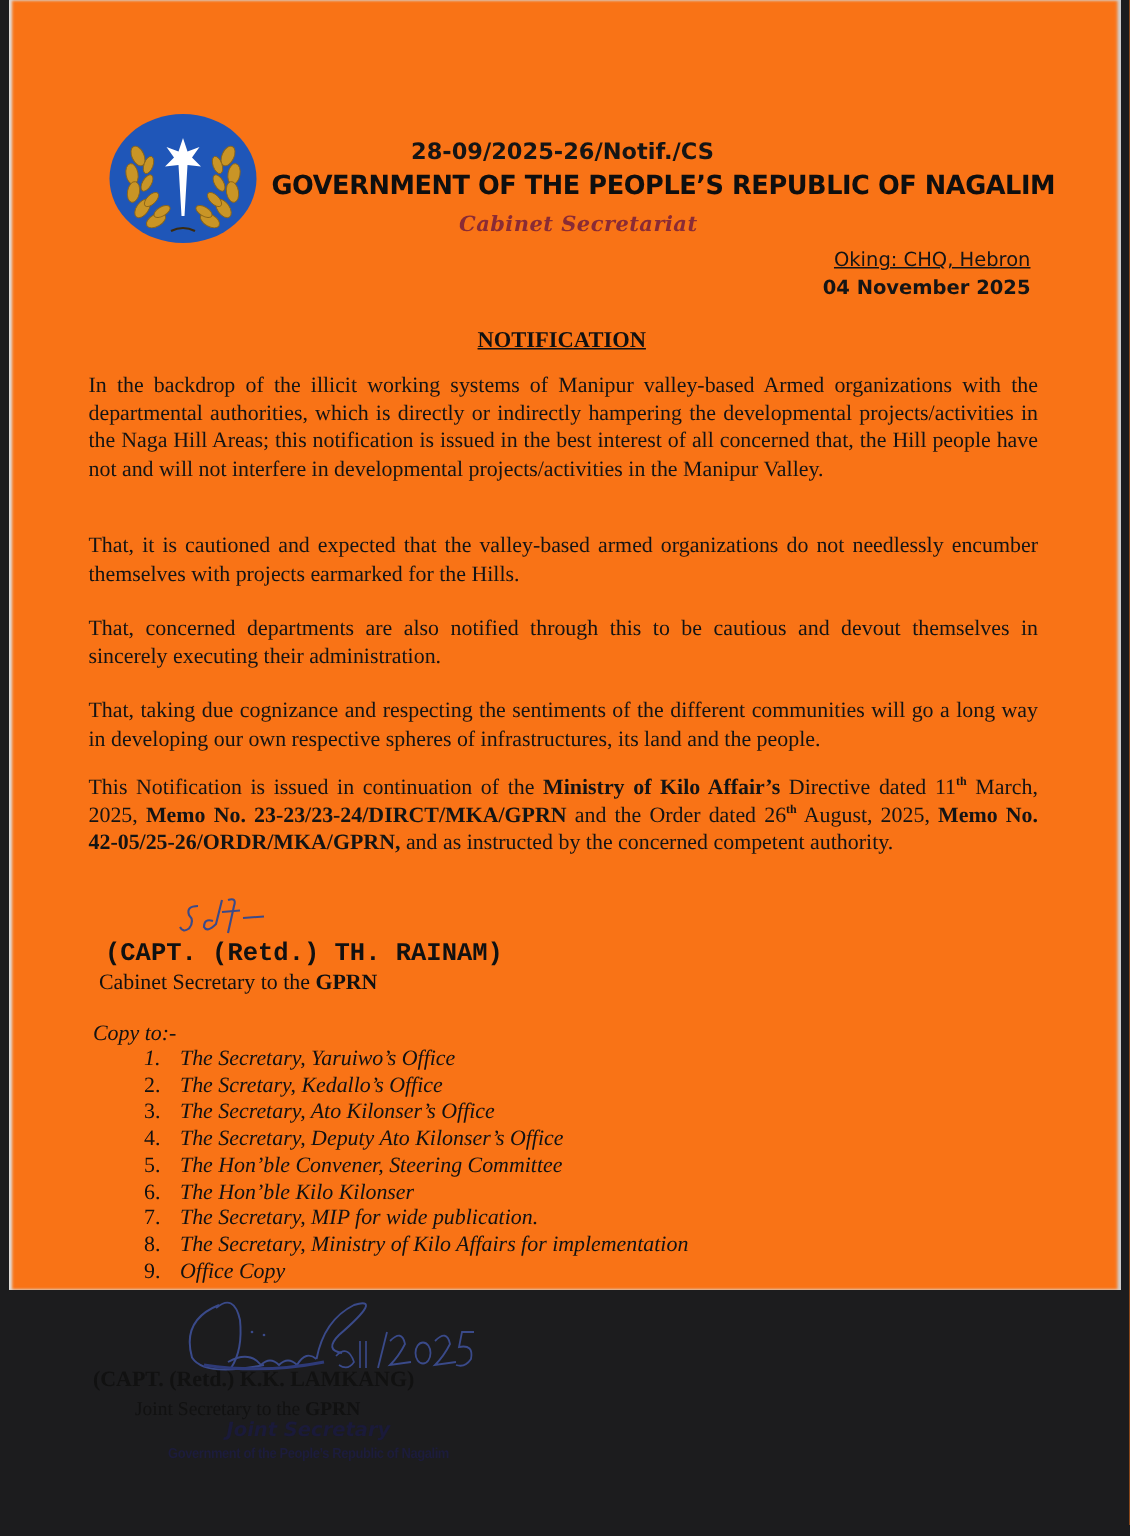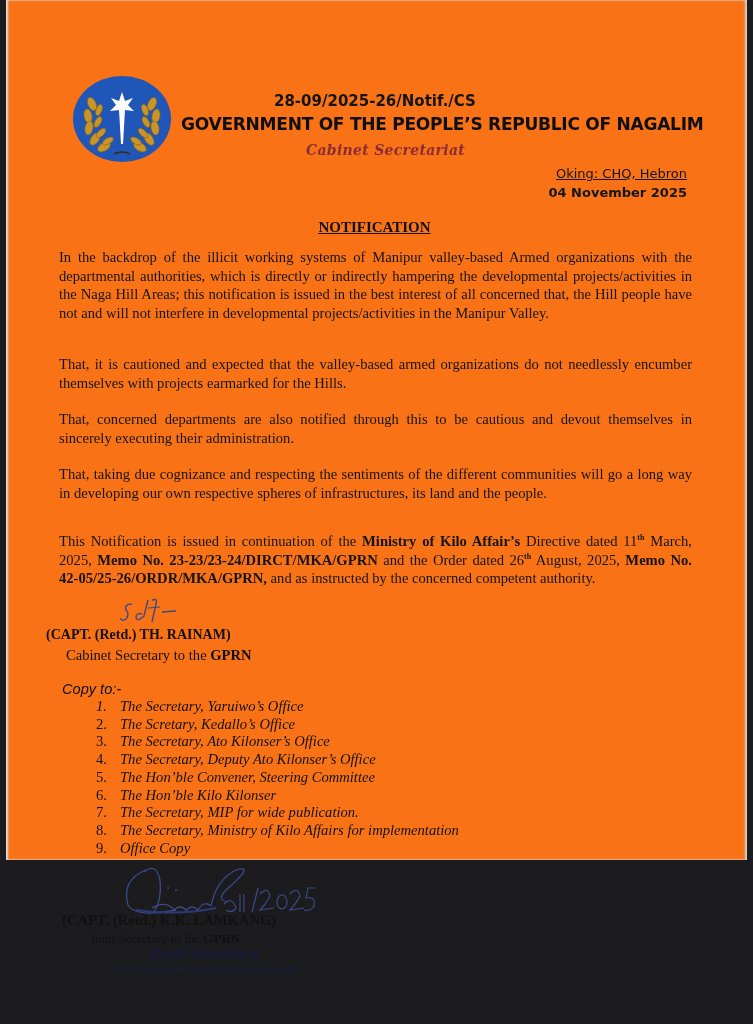--- a/index.html
+++ b/index.html
@@ -107,53 +107,53 @@
       font-family: "Liberation Serif", serif;
       font-size: 14.6px;
       line-height: 18.5px;
       color: #141414;
       text-align: justify;
     }
     .p1 { top: 248px; }
     .p2 { top: 355px; }
     .p3 { top: 410px; }
     .p4 { top: 465px; }
-    .p5 { top: 532px; }
+    .p5 { top: 516px; }
     .body-text b { font-weight: bold; }
     .body-text sup { font-size: 8px; vertical-align: 6px; line-height: 0; font-weight: bold; }
     .sig1 {
       position: absolute;
       left: 112px;
       top: 596px;
       width: 70px;
       height: 30px;
     }
     .signer1-name {
       position: absolute;
-      left: 40px;
+      left: 64px;
       top: 627px;
-      font-family: Liberation Serif, serif;
-      font-weight: bold;
-      font-size: 14px;
+      font-family: Liberation Mono, monospace;
+      font-weight: bold;
+      font-size: 17px;
       color: #111;
     }
     .signer1-title {
       position: absolute;
       left: 60px;
       top: 647px;
       font-family: "Liberation Serif", serif;
       font-size: 14.6px;
       color: #111;
     }
     .signer1-title b { font-weight: bold; }
     .copy-to {
       position: absolute;
       left: 56px;
       top: 681px;
-      font-family: Liberation Sans, sans-serif;
+      font-family: Liberation Serif, serif;
       font-style: italic;
       font-size: 14.6px;
       color: #111;
     }
     .copy-list {
       position: absolute;
       left: 90px;
       top: 698px;
       margin: 0;
       padding: 0;

